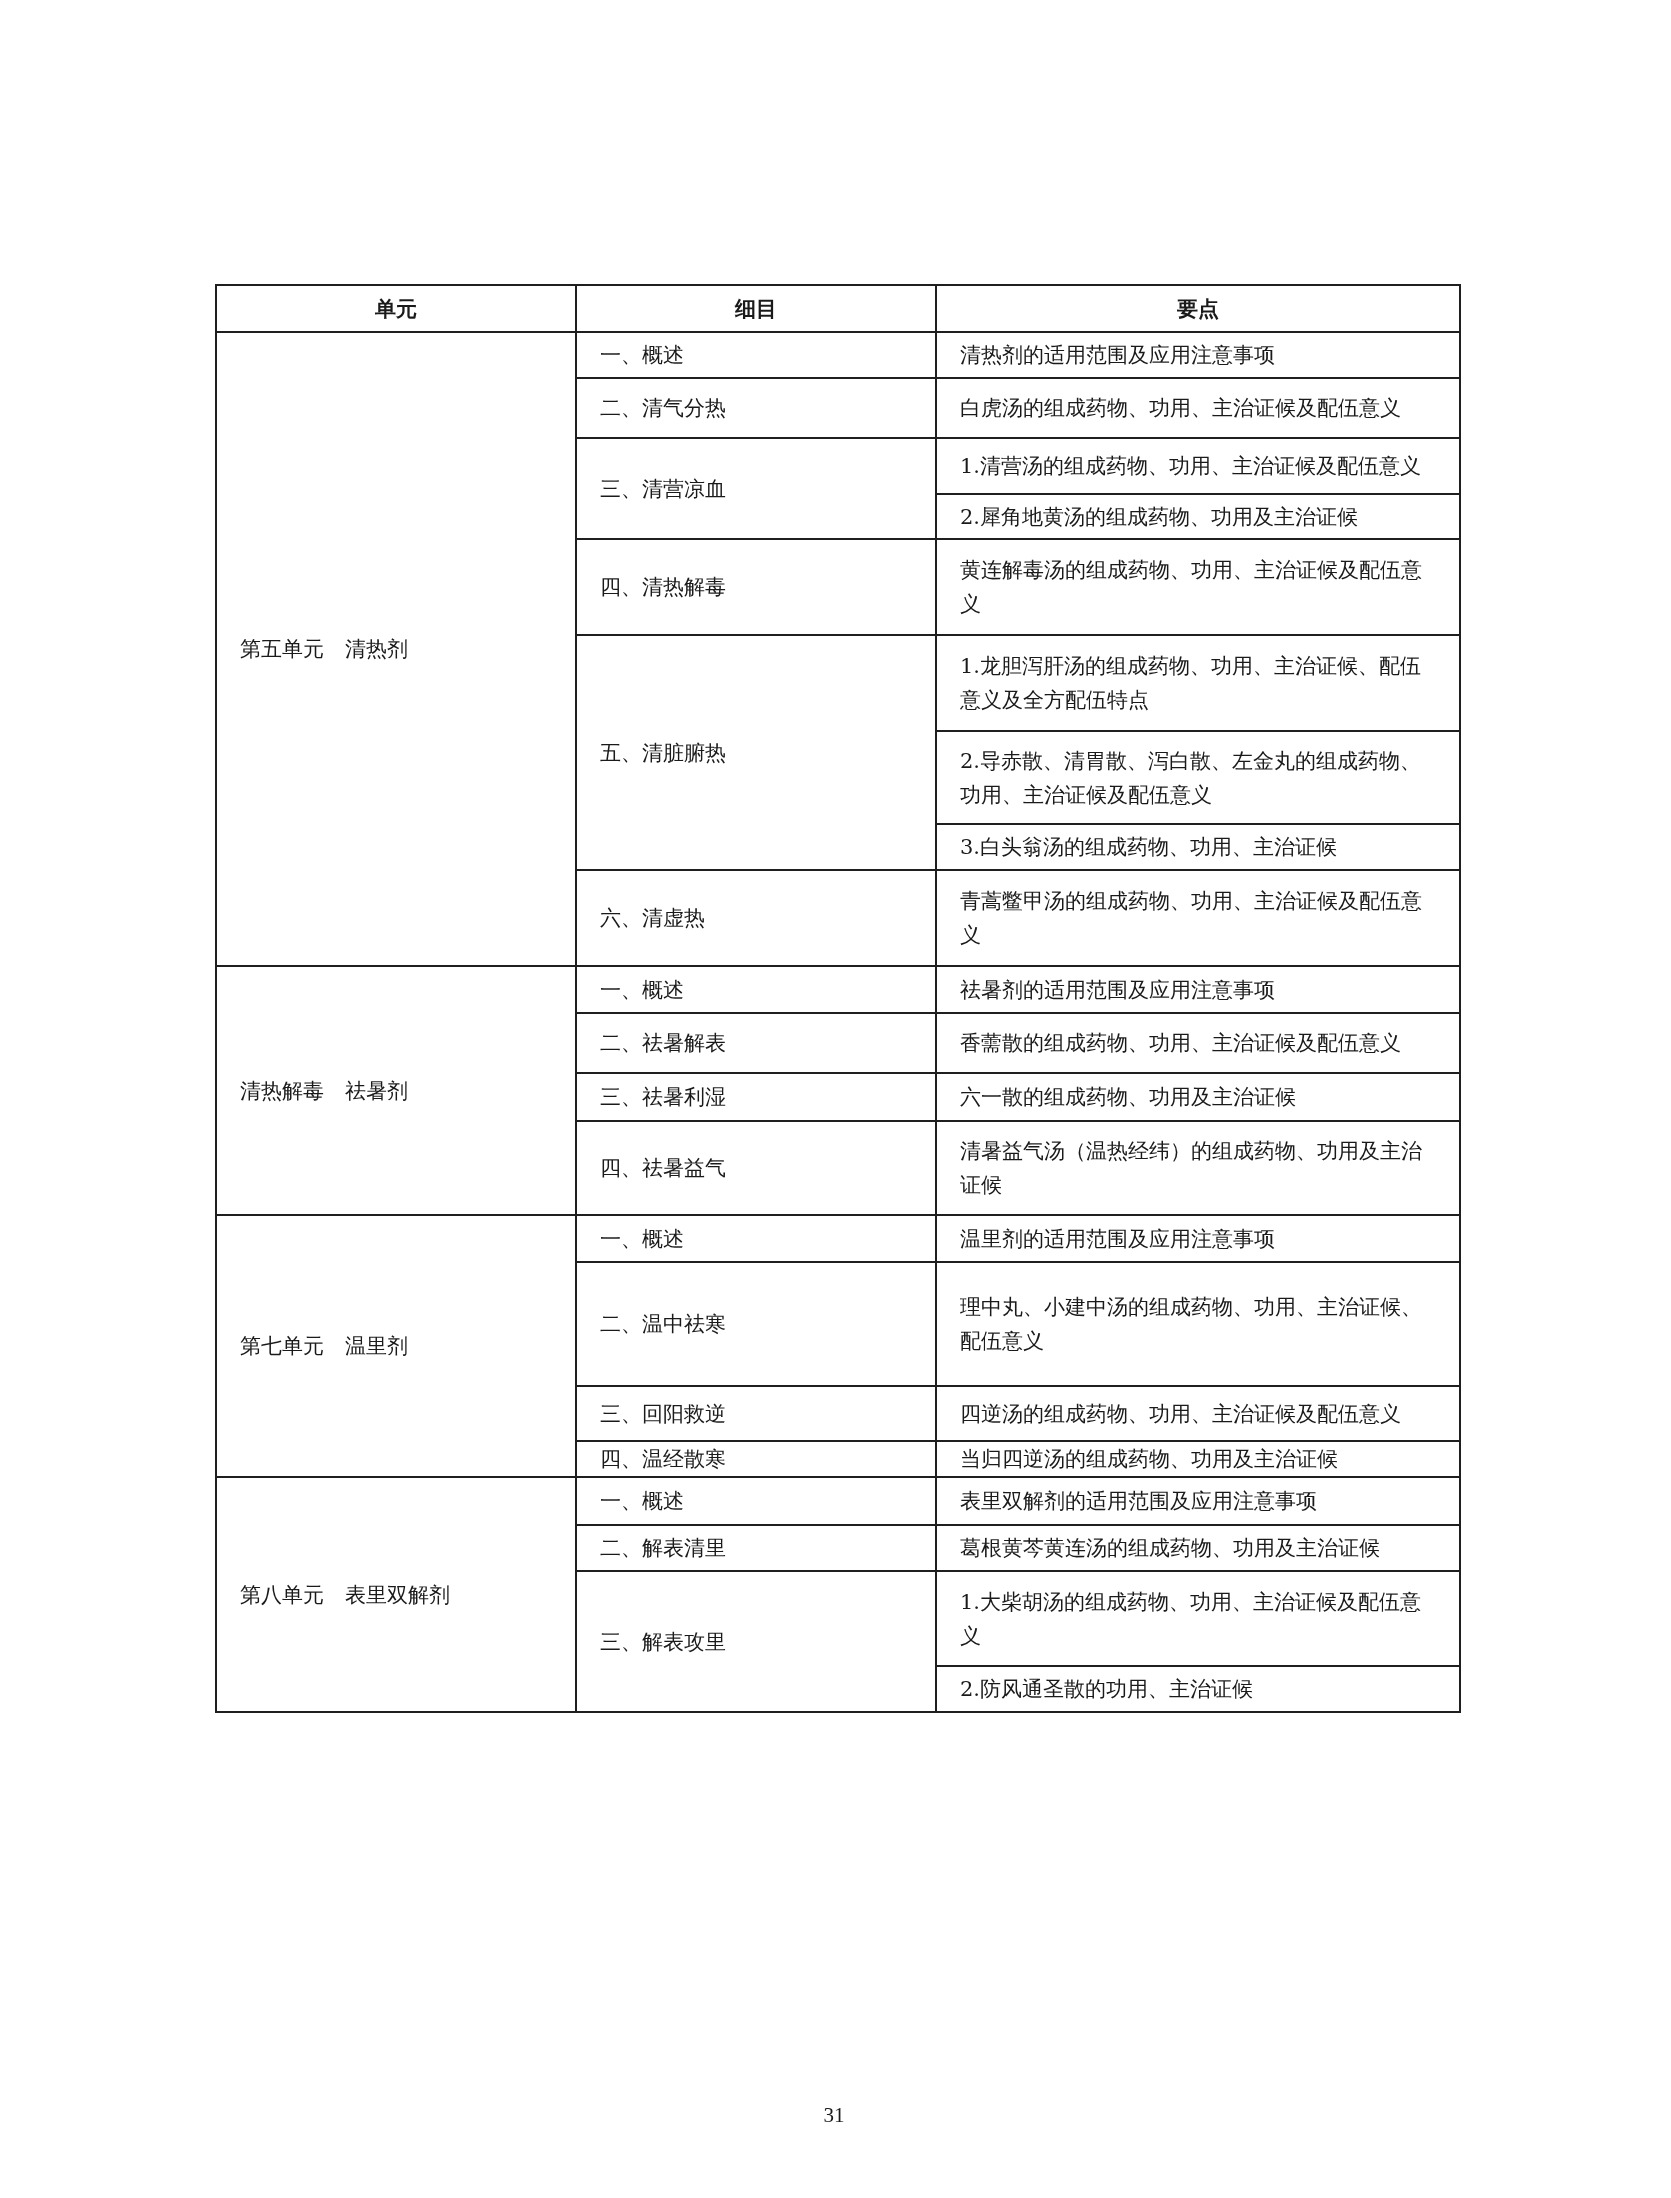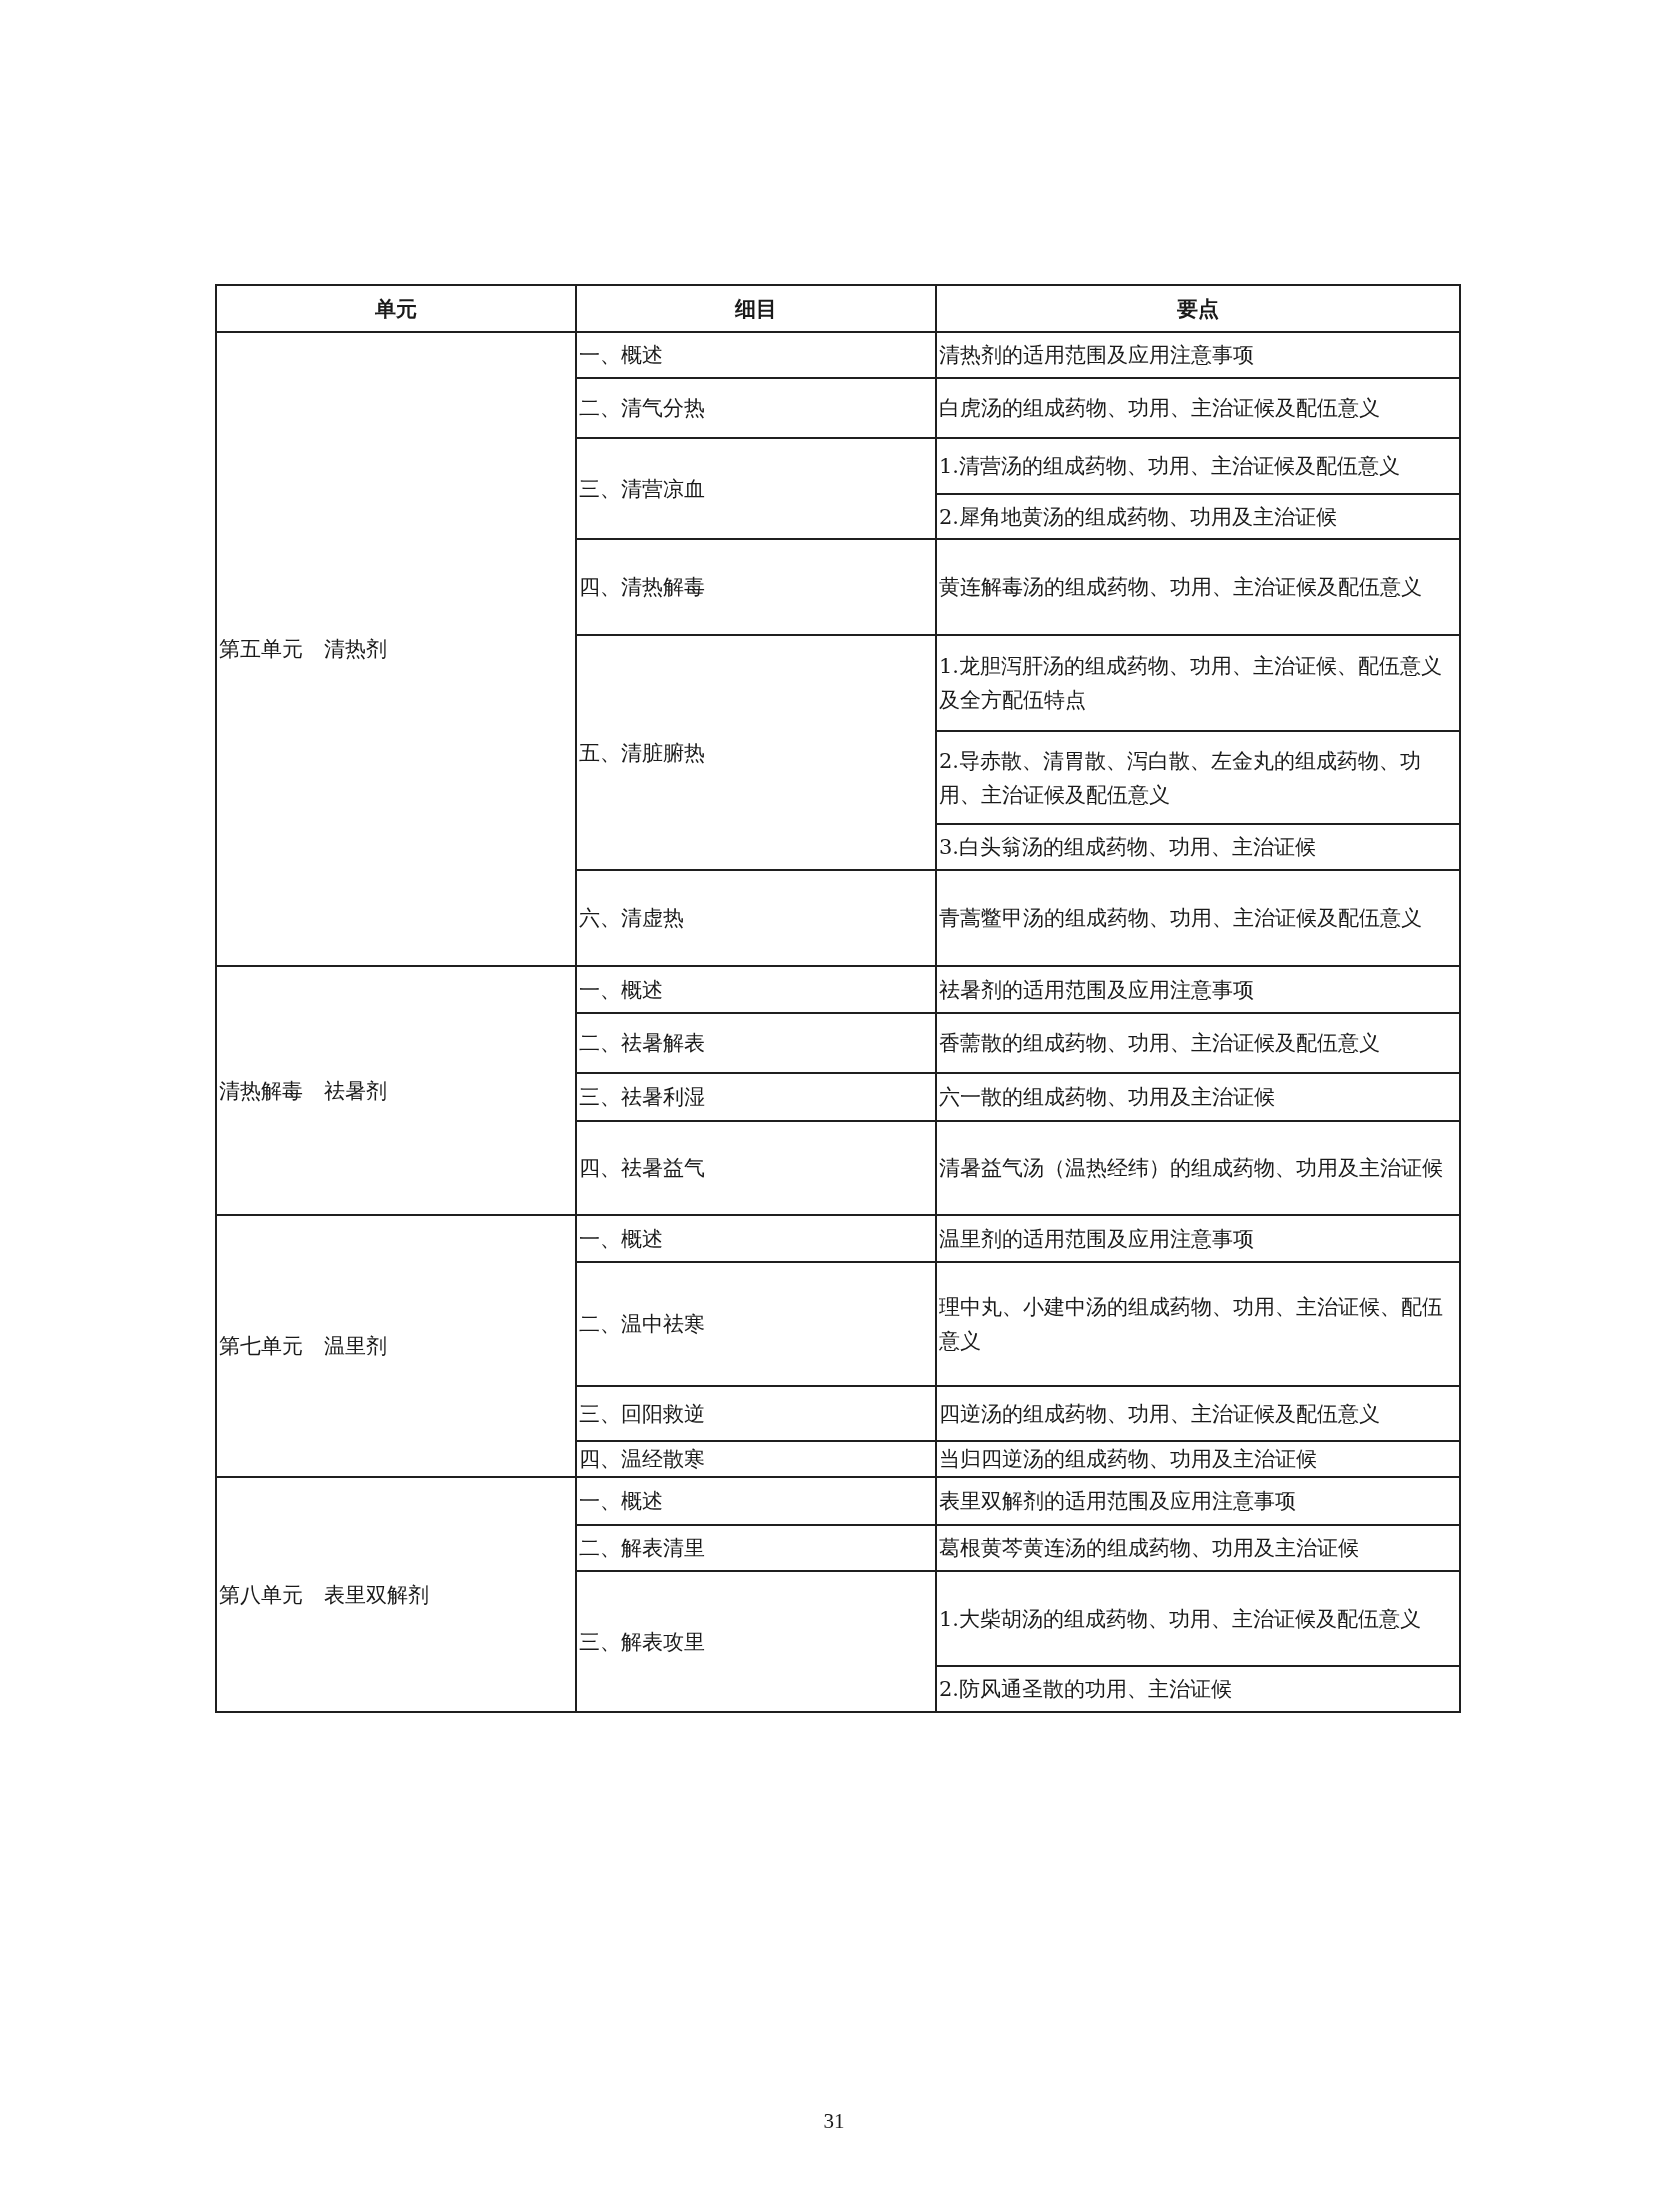--- a/index.html
+++ b/index.html
@@ -1,20 +1,20 @@
 <!DOCTYPE html>
 <html><head>
 <meta charset="utf-8">
 <style>
   html, body { margin:0; padding:0; background:#ffffff; }
   body { width:1672px; height:2199px; position:relative; font-family:"DejaVu Serif", serif; color:#1a1a1a; }
   .tbl { position:absolute; left:215px; top:284px; width:1245px; border-collapse:collapse; table-layout:fixed; }
-  .tbl td, .tbl th { border:2.4px solid #1f1f1f; padding:0 2px; font-size:21px; line-height:34px; vertical-align:middle; text-align:left; font-weight:normal; }
+  .tbl td, .tbl th { border:2.4px solid #1f1f1f; padding:0 23px; font-size:21px; line-height:34px; vertical-align:middle; text-align:left; font-weight:normal; }
   .tbl th { text-align:center; font-weight:bold; font-family:"DejaVu Sans", sans-serif; font-size:21px; }
-  .page-num { position:absolute; top:2103px; left:0; width:1668px; text-align:center; font-size:21px; font-family:"Liberation Serif", serif;margin-top:6px; }
+  .page-num { position:absolute; top:2103px; left:0; width:1668px; text-align:center; font-size:21px; font-family:"Liberation Serif", serif; }
 </style>
 </head>
 <body>
 
 <table class="tbl">
   <colgroup>
       <col style="width:360px">
       <col style="width:360px">
       <col style="width:524px">
     </colgroup>

